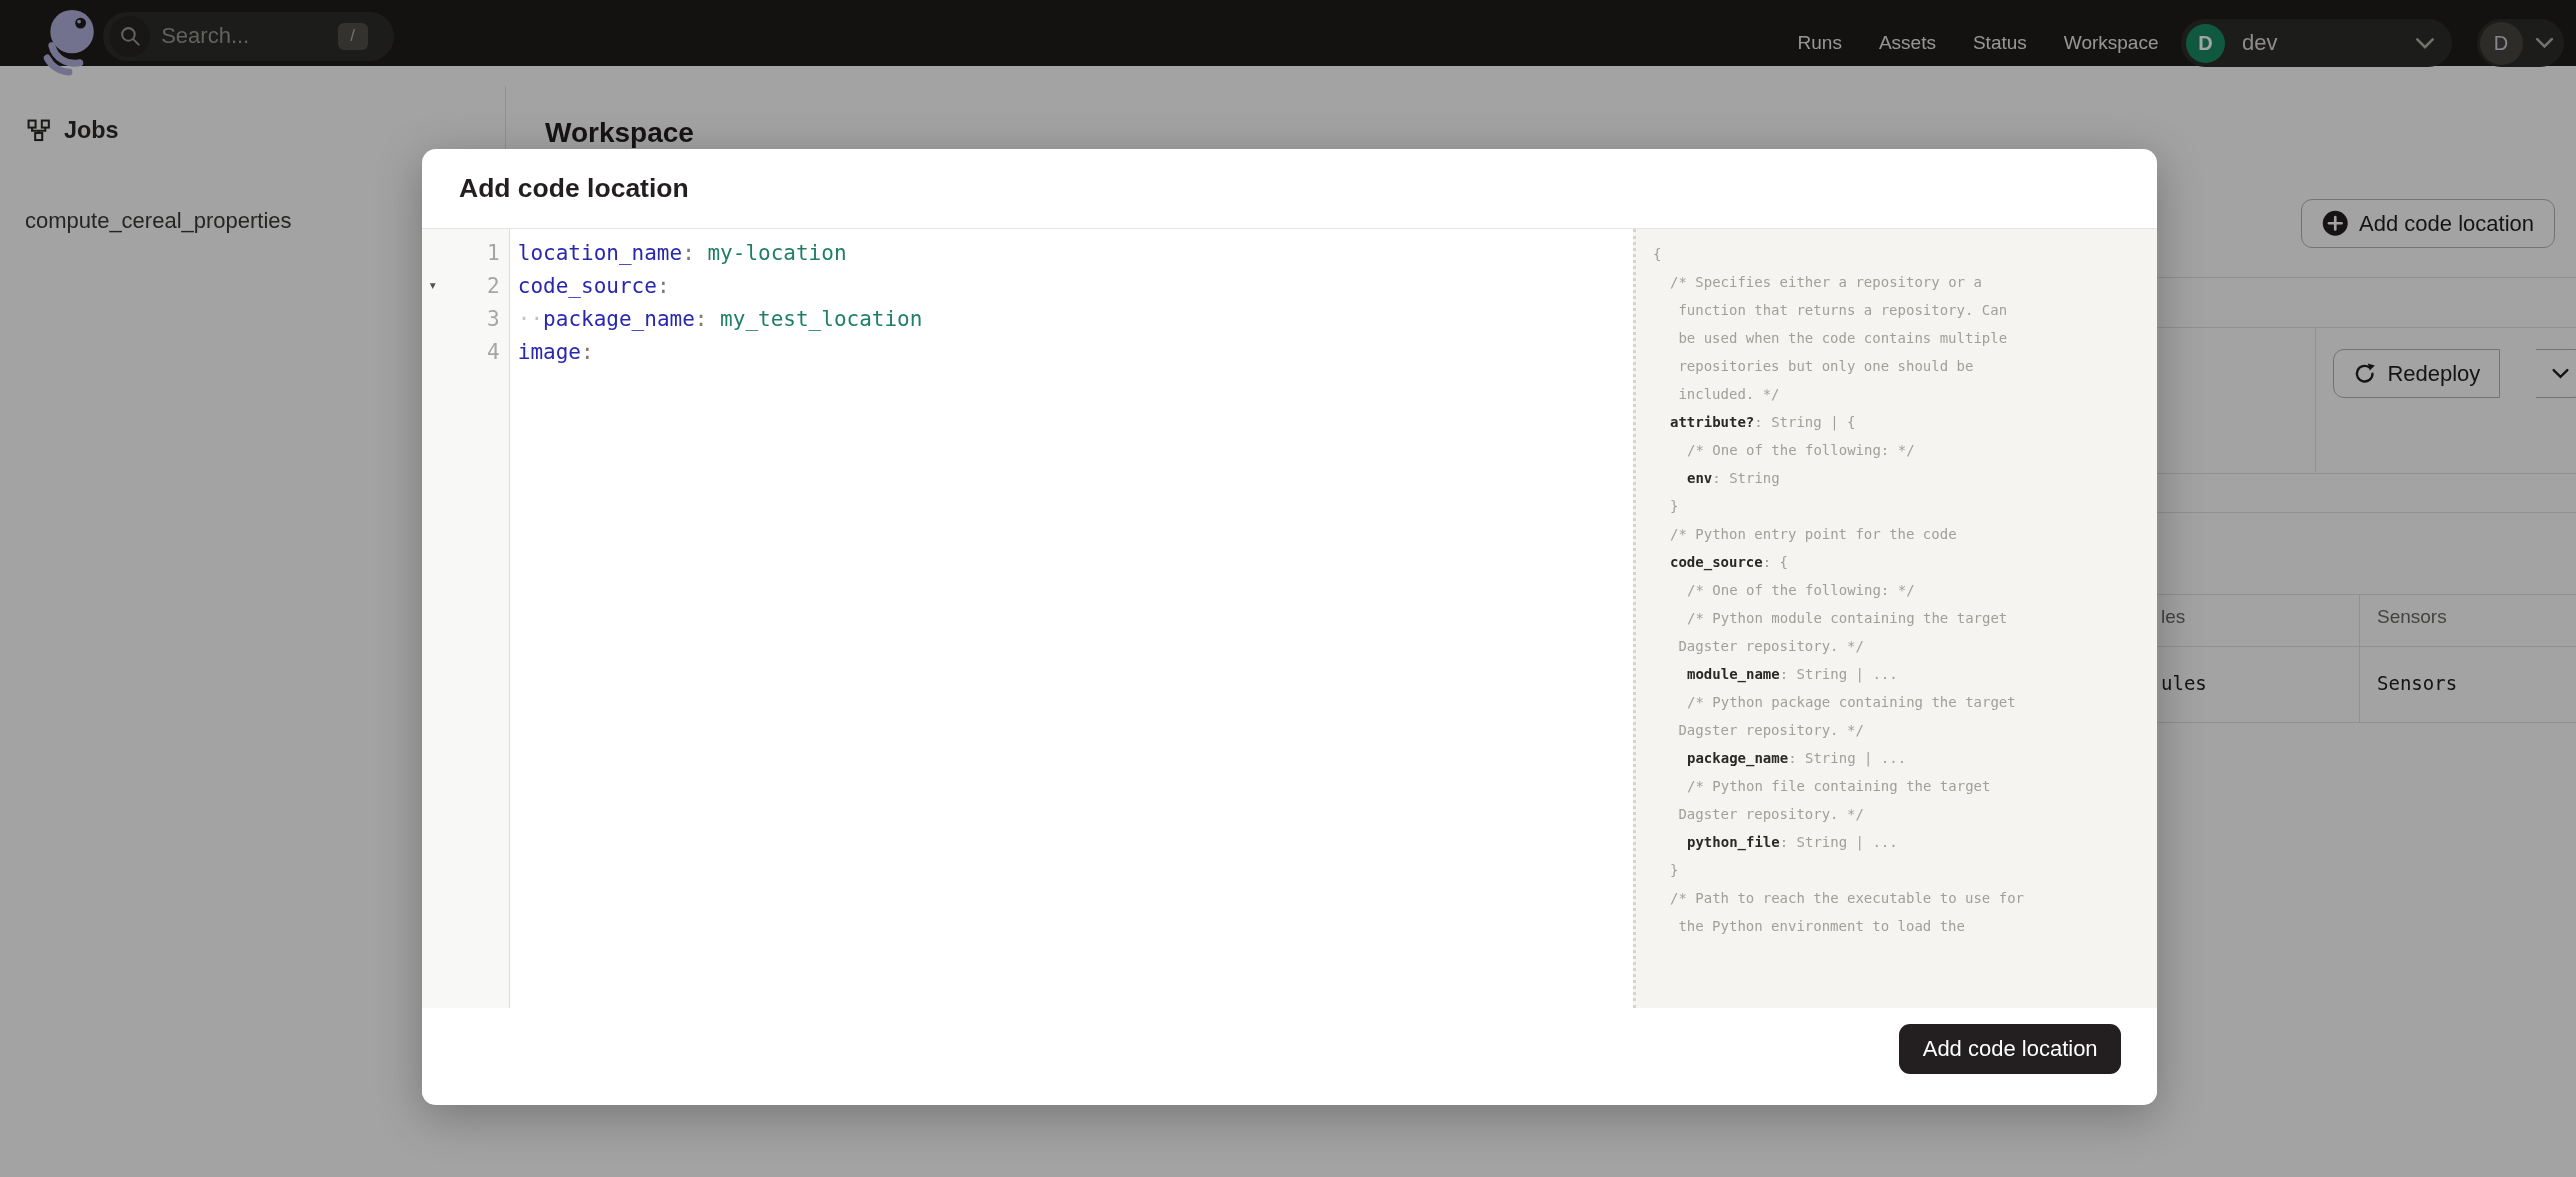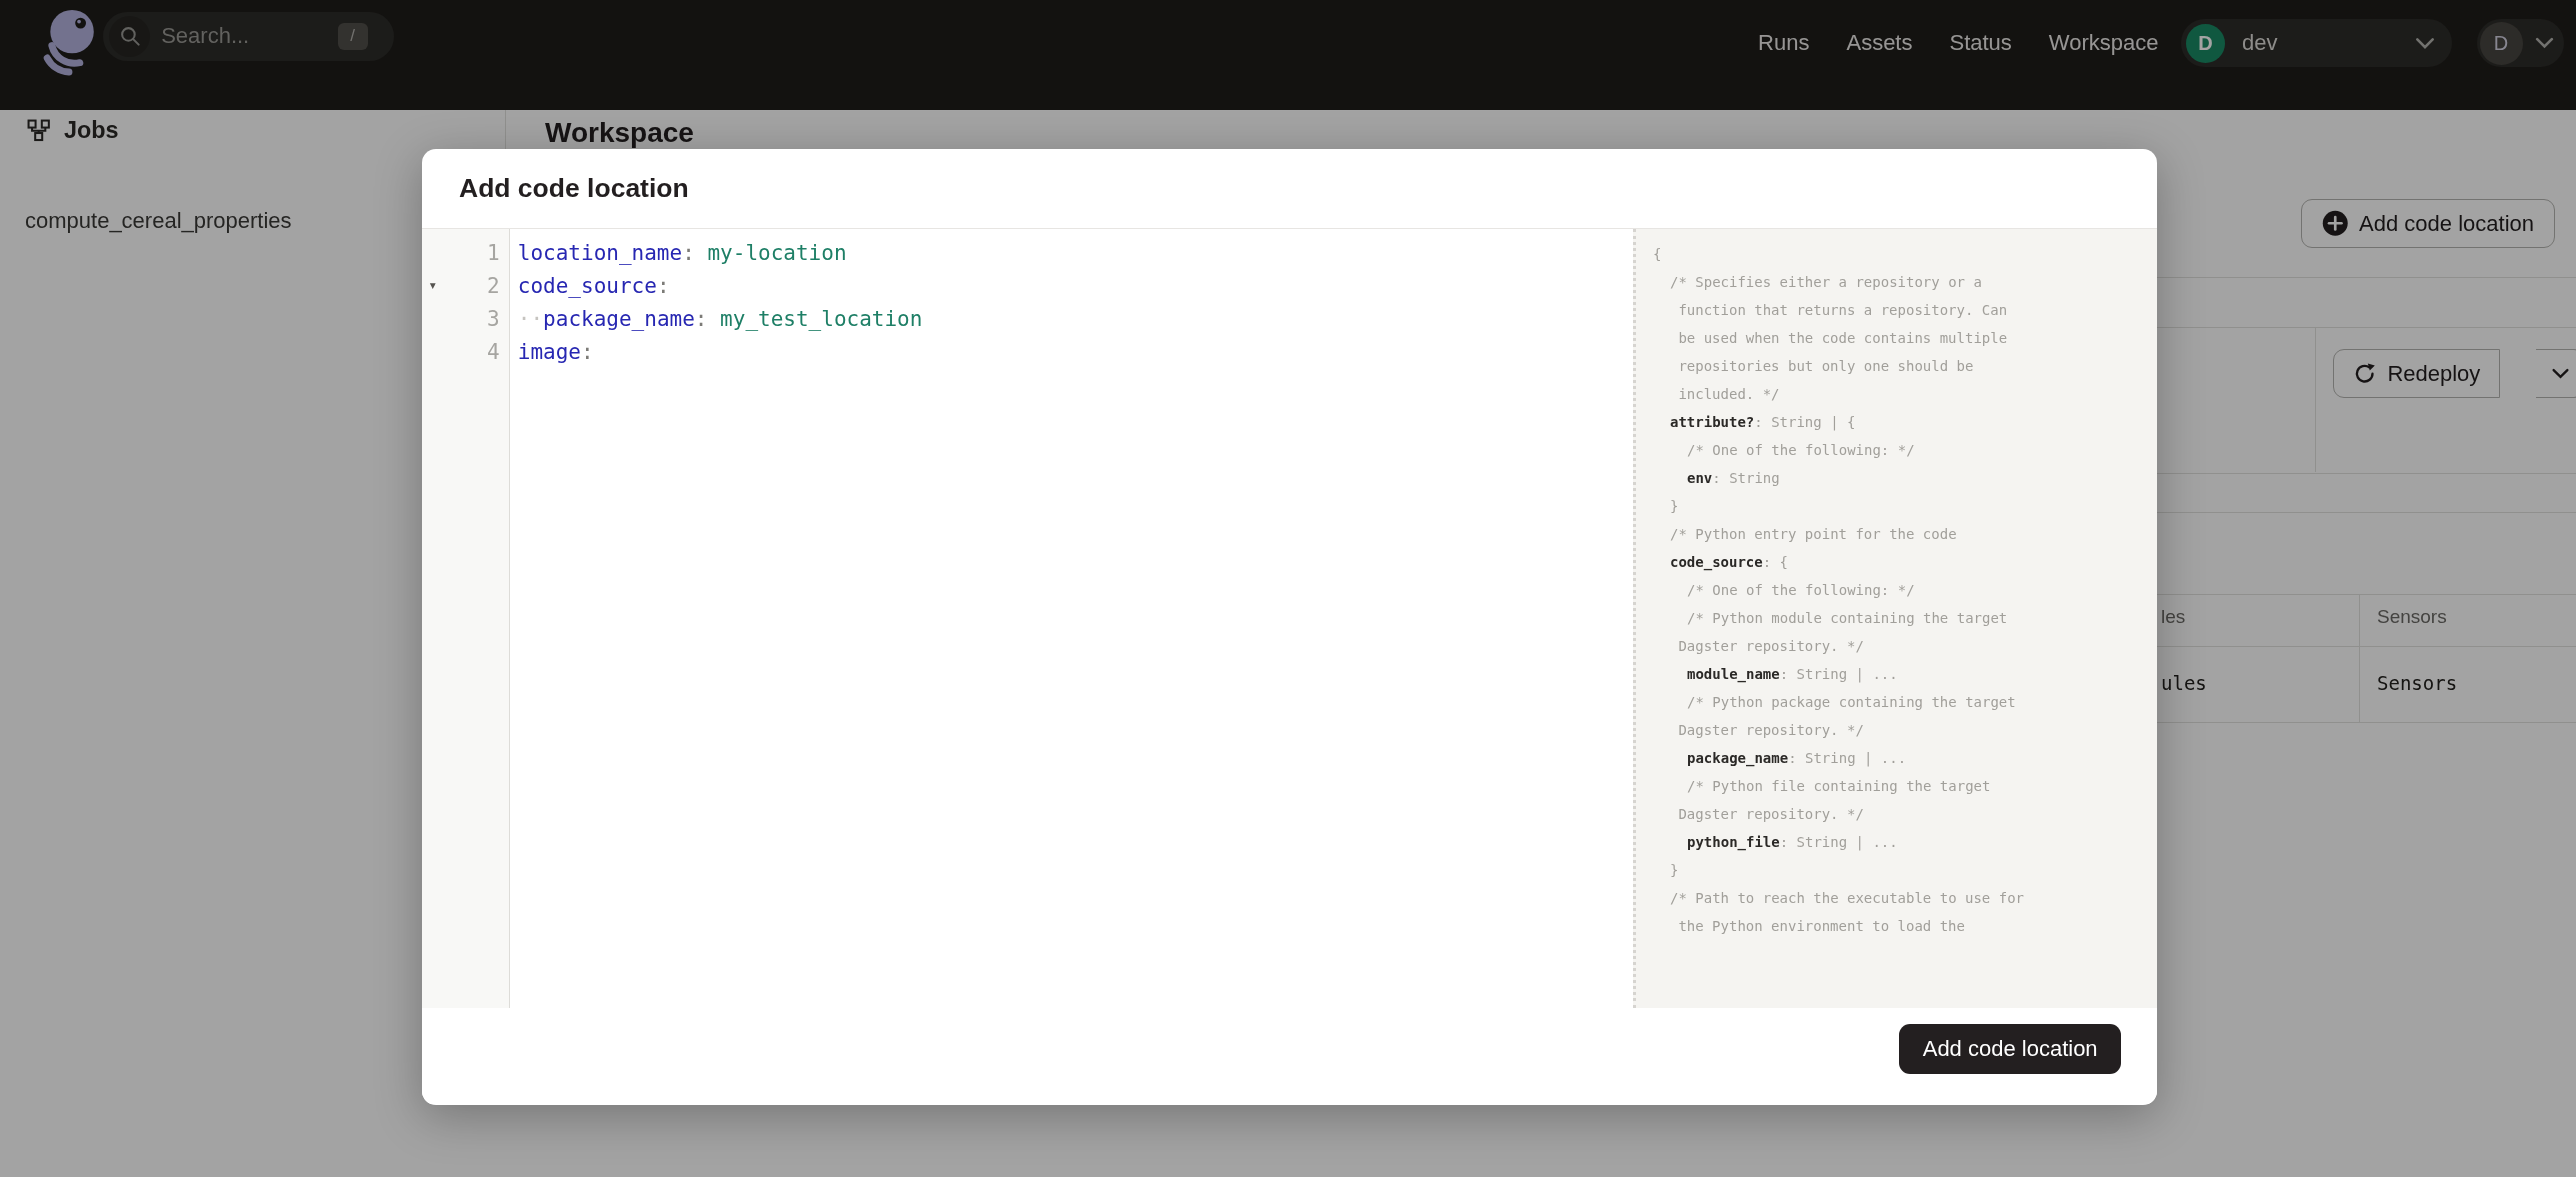--- a/index.html
+++ b/index.html
@@ -1,33 +1,33 @@
 <!DOCTYPE html>
 <html style="font-size:12.5px"><head>
 <meta charset="utf-8">
 <style>
   * { margin:0; padding:0; box-sizing:border-box; }
   html,body { width:2576px; height:1178px; overflow:hidden; background:#fff;
               font-family:"Liberation Sans", sans-serif; }
   .mono { font-family:"DejaVu Sans Mono", monospace; }
 
   
-  .nav { position:absolute; left:0; top:0; width:2576px; height:110px; background:#1e1d1a; z-index:1; }
+  .nav { position:absolute; left:0; top:0; width:2576px; height:66px; background:#1e1d1a; z-index:1; }
   .logo { position:absolute; left:41px; top:4.7px; width:59px; height:75px; }
   .search-pill { position:absolute; left:103px; top:11.7px; width:291px; height:49px;
                  background:#2d2c29; border-radius:25px; display:flex; align-items:center; }
   .search-icon-wrap { width:41px; height:41px; margin-left:6.2px; border-radius:50%;
                       background:#262522; display:flex; align-items:center; justify-content:center; }
   .search-placeholder { color:#9a9995; font-size:22px; margin-left:11px; }
   .slash-badge { position:absolute; right:26.5px; top:11px; width:30px; height:27px; border-radius:6.2px;
                  background:#514f4a; color:#b2b1ad; font-size:17px; display:flex;
                  align-items:center; justify-content:center; }
   .nav-right { position:absolute; right:12.5px; top:0; height:86px; display:flex; align-items:center; }
   .nav-links { display:flex; gap:37px; margin-right:22px; }
-  .nav-link { color:#eceae8; font-size:22px; cursor:pointer; }
+  .nav-link { color:#eceae8; font-size:19px; cursor:pointer; }
   .dev-pill { width:271px; height:48px; border-radius:25px; background:#2d2c29; display:flex;
               align-items:center; position:relative; margin-right:25px; }
   .dev-circle { width:39px; height:39px; border-radius:50%; background:#1a8a64; color:#fff;
                 font-size:20px; font-weight:700; display:flex; align-items:center;
                 justify-content:center; margin-left:5.5px; }
   .dev-label { color:#dddcd8; font-size:22px; margin-left:17px; }
   .dev-chevron { position:absolute; right:17px; }
   .avatar-pill { width:87px; height:48px; border-radius:25px; background:#2d2c29; display:flex;
                  align-items:center; position:relative; }
   .avatar-circle { width:43px; height:43px; border-radius:50%; background:#474540; color:#d4d2e2;

